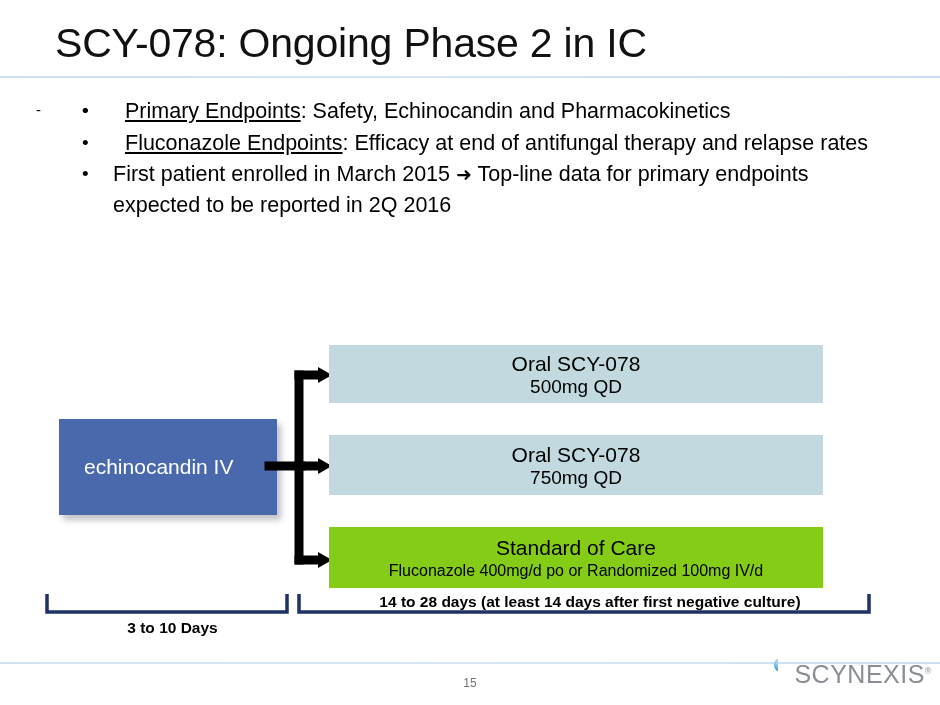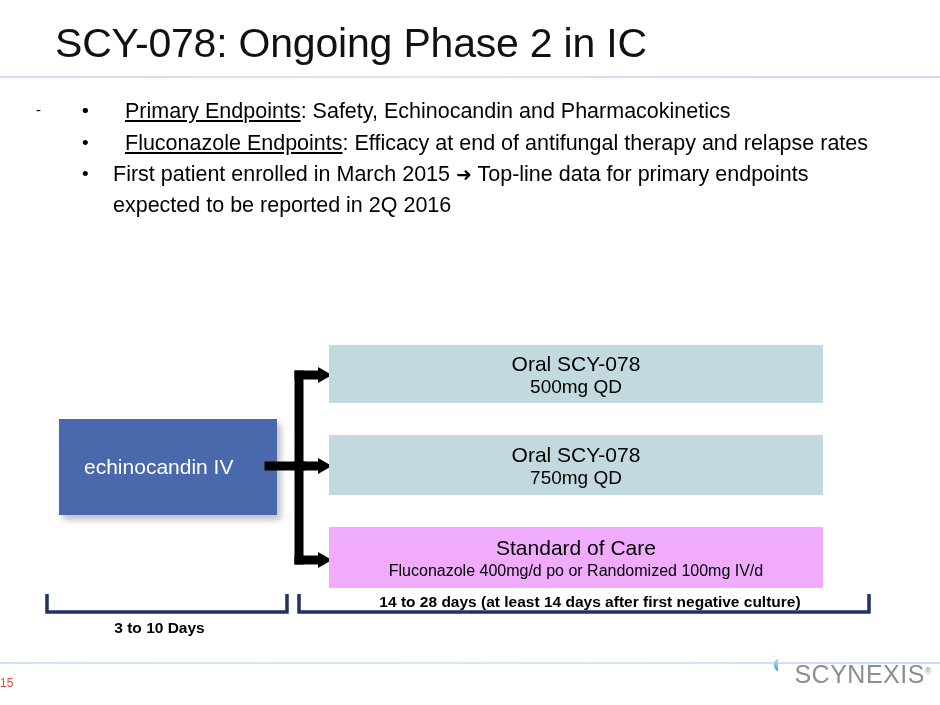--- a/index.html
+++ b/index.html
@@ -109,21 +109,21 @@
     left: 329px;
     width: 494px;
     box-sizing: border-box;
     text-align: center;
     display: flex;
     flex-direction: column;
     align-items: center;
     justify-content: center;
   }
   .arm-teal { background: #c2dadf; }
-  .arm-grey { background: #f0abfc; }
+  .arm-grey { background: #84cc16; }
   .arm-1 { top: 345px; height: 58px; }
   .arm-2 { top: 435px; height: 60px; }
   .arm-3 { top: 527px; height: 61px; }
   .arm-title {
     font-size: 21px;
     line-height: 25px;
   }
   .arm-sub {
     font-size: 19px;
     line-height: 21px;
@@ -134,39 +134,40 @@
 
   
   .bracket { position: absolute; }
   .bracket-label {
     position: absolute;
     font-size: 15.5px;
     font-weight: bold;
     text-align: center;
     color: #000;
   }
-  .lab-left { left: 32px; top: 619px; width: 255px; }
+  .lab-left { left: 45px; top: 619px; width: 255px; }
   .lab-right { left: 295px; top: 593px; width: 590px; }
 
   
   .footer-rule {
     position: absolute;
     left: 0;
     top: 662px;
     width: 940px;
     height: 2px;
     background: linear-gradient(to right, #d2e2f3 0%, #d9e7f5 50%, #cddef2 100%);
   }
   .page-num {
     position: absolute;
     left: 0;
     top: 676px;
     width: 940px;
+    text-align: center;
     font-size: 12px;
-    color: #ef4444;
+    color: #737373;
   }
   .logo {
     position: absolute;
     left: 772px;
     top: 650px;
     width: 160px;
     height: 48px;
     display: flex;
     align-items: center;
   }

